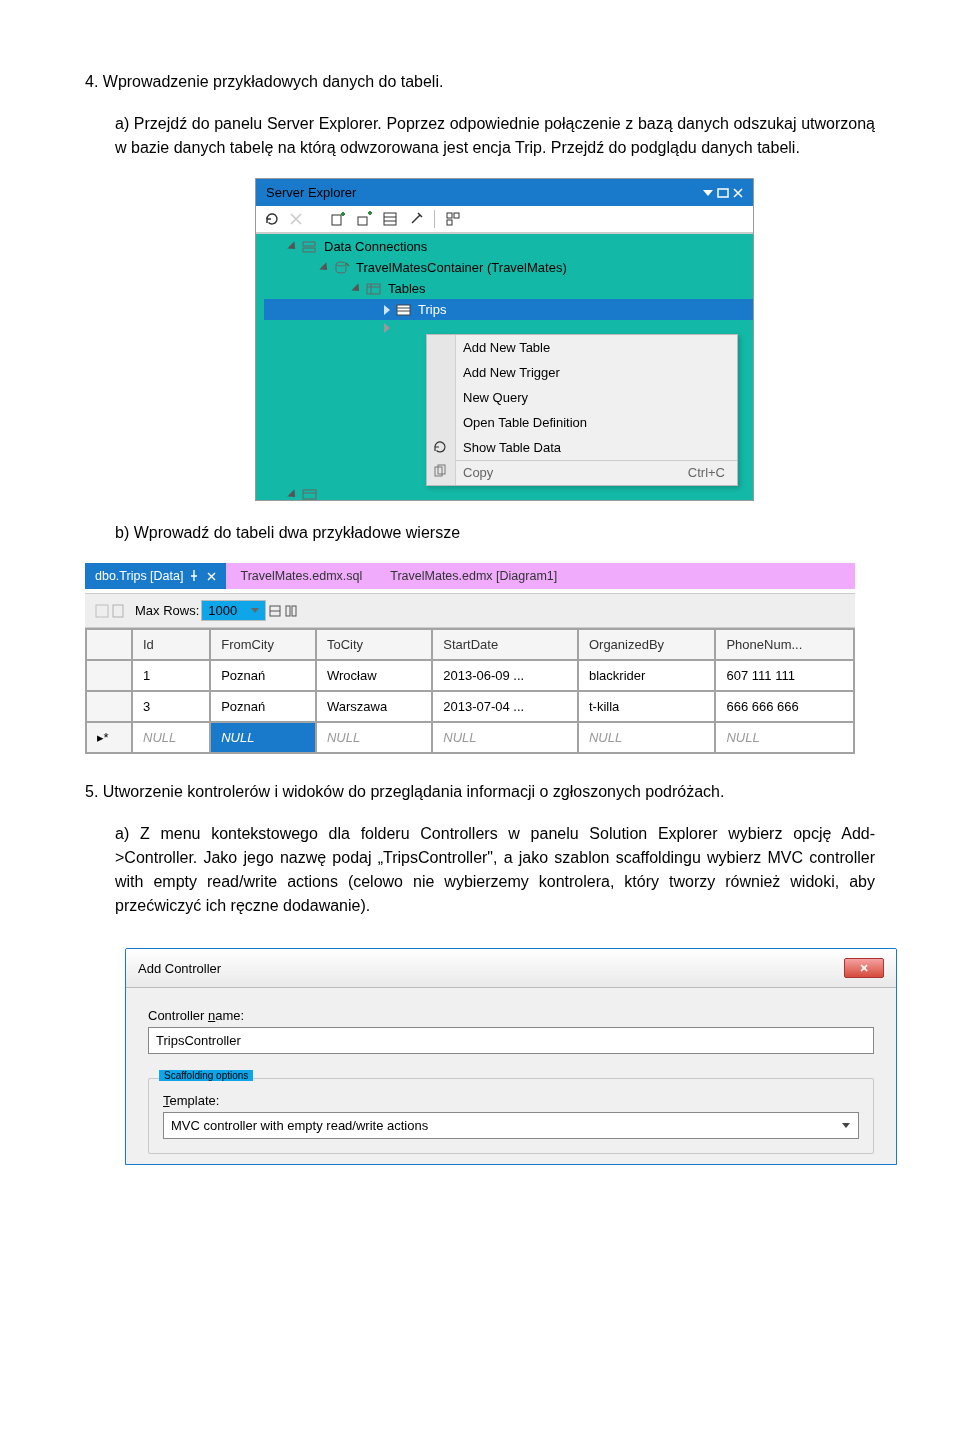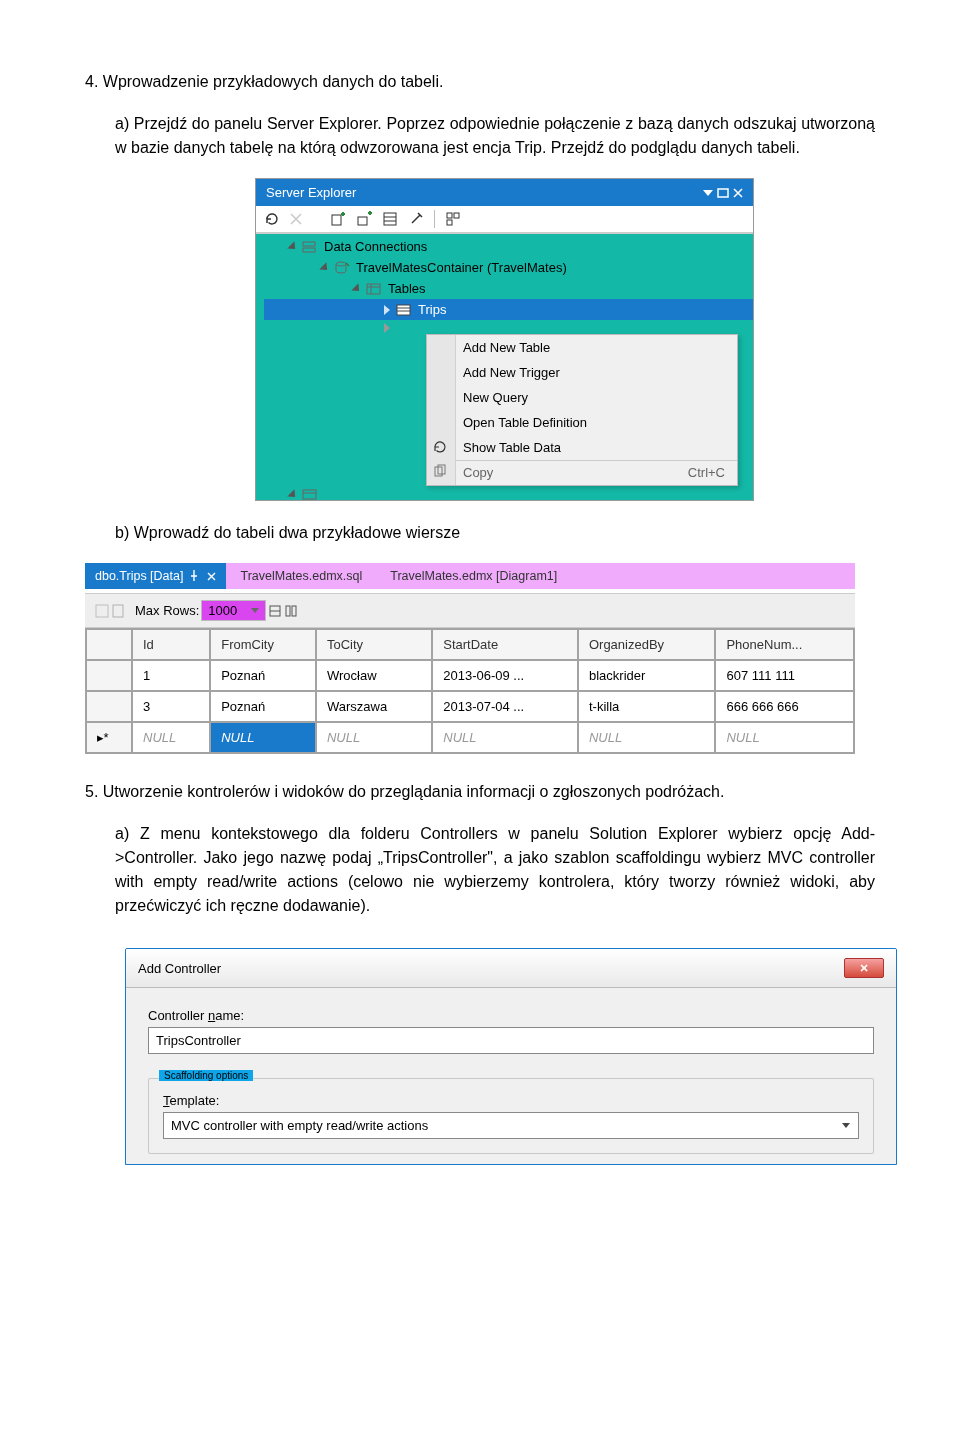--- a/index.html
+++ b/index.html
@@ -1,21 +1,21 @@
 <!DOCTYPE html>
 <html><head>
 <meta charset="utf-8">
 <style>
   body{margin:0;background:#fff;font-family:Arial,sans-serif;color:#000;width:960px}
   .page{padding:70px 85px 0 85px}
   .para{font-size:16px;line-height:1.5;margin:0 0 18px 0;text-align:justify}
   .sub{margin-left:30px}
   
   .vs-panel{border:1px solid #999;width:497px;margin:14px 0 20px 170px;font-size:13px}
-  .vs-titlebar{background:#1979ca;color:#ffffff;padding:6px 10px;display:flex;align-items:center;justify-content:space-between}
+  .vs-titlebar{background:#1979ca;color:#000000;padding:6px 10px;display:flex;align-items:center;justify-content:space-between}
   .vs-titlebar .right{display:flex;gap:4px;align-items:center}
   .vs-toolbar{background:#fff;padding:4px 8px;display:flex;gap:10px;align-items:center;border-bottom:2px solid #ccc}
   .vs-toolbar svg{display:block}
   .tree{background:#14b8a6;padding:2px 0 0 8px}
   .tree-row{display:flex;align-items:center;padding:3px 4px;gap:6px}
   .tree-row.l1{padding-left:26px}
   .tree-row.l2{padding-left:58px}
   .tree-row.l3{padding-left:90px}
   .tree-row.l4{padding-left:120px}
   .tree-row.sel{background:#1979ca;color:#fff}
@@ -26,21 +26,21 @@
   .ctx-item{padding:5px 12px 5px 36px;font-size:13px;position:relative;display:flex;justify-content:space-between}
   .ctx-sep{position:absolute;left:28px;right:0;top:100%;border-top:1px solid #ccc}
   .ctx-ico{position:absolute;left:5px;top:4px}
   .half-row{display:flex;align-items:flex-end}
   .half-tri{margin-left:26px}
   
   .tabs-bar{display:flex;align-items:flex-start;background:#f0abfc;font-size:12.5px}
   .tab-a{background:#1979ca;color:#fff;padding:6px 10px;display:flex;align-items:center;gap:6px}
   .tab-b{padding:6px 14px;color:#333}
   .grid-toolbar{display:flex;align-items:center;gap:2px;background:#eee;padding:6px 10px;font-size:13px;border:1px solid #ccc;border-left:0;border-right:0;margin-top:4px}
-  .maxrows-box{background:#d946ef;border:1px solid #bbb;padding:2px 28px 2px 6px;position:relative;display:inline-block}
+  .maxrows-box{background:#0ea5e9;border:1px solid #bbb;padding:2px 28px 2px 6px;position:relative;display:inline-block}
   .maxrows-box:after{content:"";position:absolute;right:6px;top:7px;border-top:5px solid #666;border-left:4px solid transparent;border-right:4px solid transparent}
   .grid-wrap{margin:0 0 26px 0;width:770px}
   table.grid{border-collapse:collapse;width:100%;font-size:13px}
   table.grid th,table.grid td{border:2px solid #a3a3a3;padding:7px 10px;text-align:left}
   table.grid th{background:#f5f5f5;color:#333;font-weight:normal}
   .rowmark{width:24px;text-align:center;background:#f5f5f5;border:1px solid #ddd}
   .nullcell{color:#999;font-style:italic}
   .nullcell.sel{background:#1979ca;color:#fff;font-style:italic}
   svg{flex:none}
   

